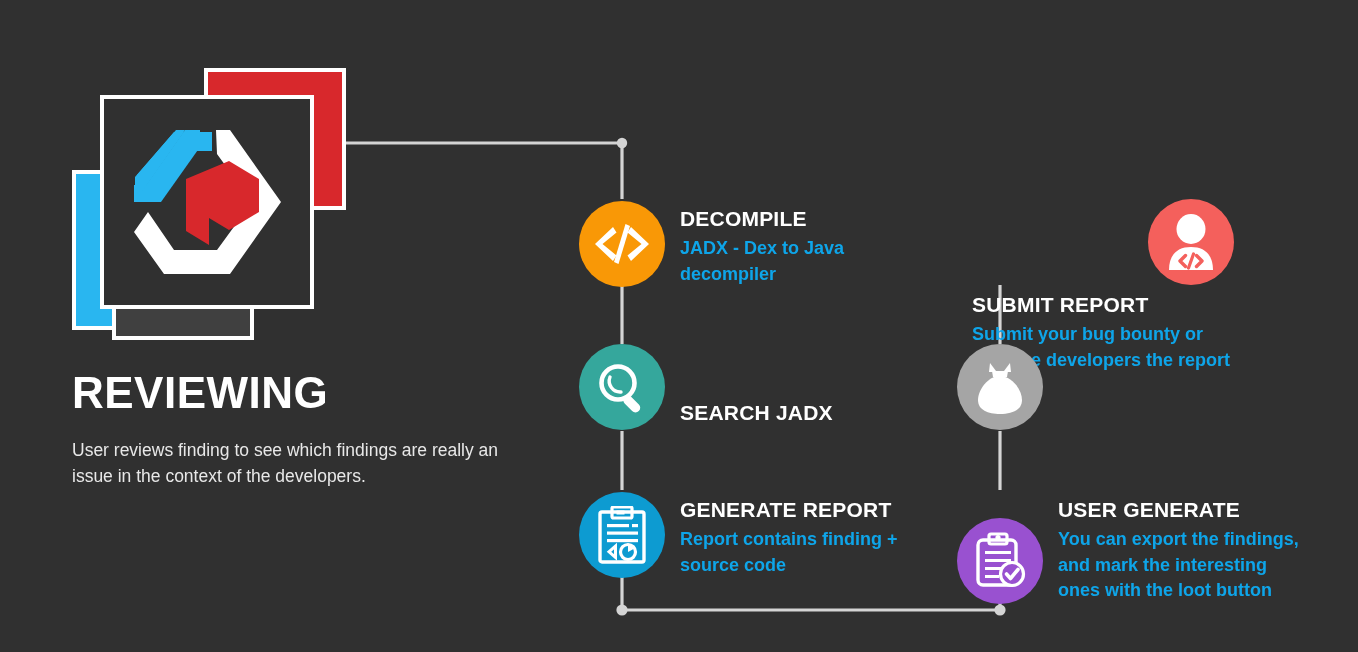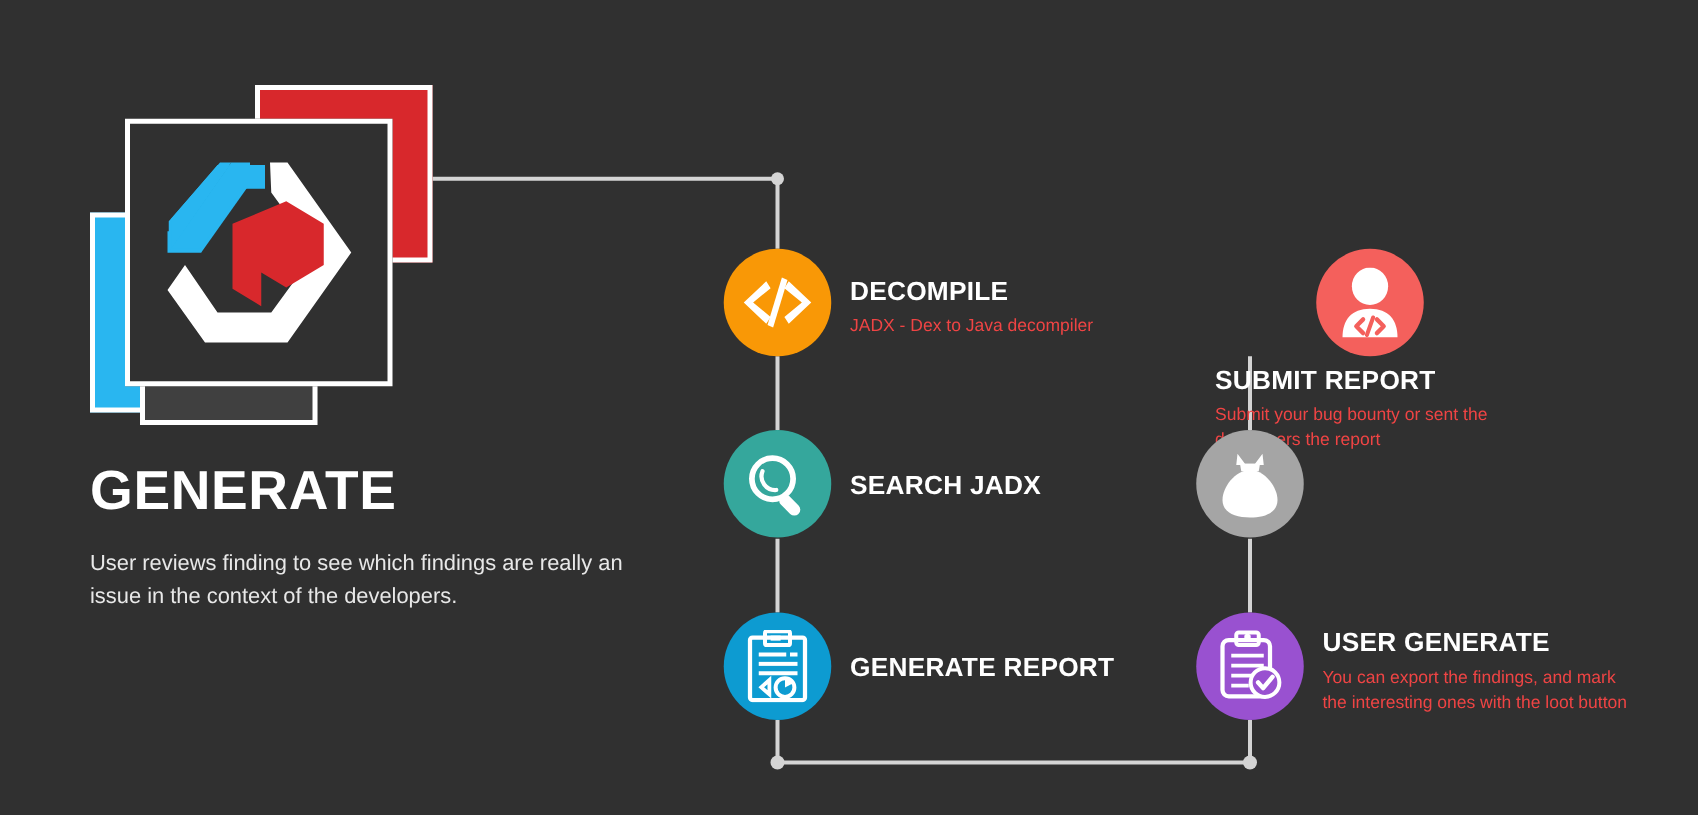--- a/index.html
+++ b/index.html
@@ -92,21 +92,21 @@
     top: 0;
     width: 1358px;
     height: 652px;
     pointer-events: none;
   }
 
   
   .step {
     position: absolute;
     display: flex;
-    align-items: center;
+    align-items: flex-end;
   }
   .step-icon {
     position: relative;
     flex: 0 0 auto;
     width: 86px;
     height: 86px;
     border-radius: 50%;
     display: flex;
     align-items: center;
     justify-content: center;
@@ -118,25 +118,26 @@
   }
   .step-title {
     font-size: 21px;
     font-weight: bold;
     color: #ffffff;
     letter-spacing: 0.2px;
     margin: 0 0 5px 0;
     white-space: nowrap;
   }
   .step-desc {
-    font-size: 14px;
+    font-size: 18px;
     line-height: 1.42;
-    color: #ef4444;
+    color: #0ea5e9;
     margin: 0;
     max-width: 250px;
+    font-weight: bold;
   }
 
   
   #step-decompile       { left: 579px; top: 199px; }
   #step-search-code     { left: 579px; top: 344px; }
   #step-generate-report { left: 579px; top: 490px; }
   
   #step-submit-report   { left: 957px; top: 199px; flex-direction: column; }
   #step-final-report    { left: 957px; top: 344px; }
   #step-user-reviewing  { left: 957px; top: 490px; }
@@ -187,21 +188,21 @@
         <path d="M96 31 L81 31 L31 102 L31 78 L72 31 Z" fill="#29B6F0"></path>
 
         <path d="M108 33 L80 33 L33 100 L33 76 L70 33 Z" fill="#29B6F0"></path>
         <path d="M80 33 L108 33 L108 52 L90 52 L56 100 L33 100 Z" fill="#29B6F0"></path>
 
         <path d="M125 62 L155 80 L155 113 L125 131 L105 119 L105 146 L82 132 L82 80 Z" fill="#D8282C"></path>
       </svg>
     </div>
   </div>
 
-  <h1 id="pipeline-title">GENERATE</h1>
+  <h1 id="pipeline-title">REVIEWING</h1>
   <p id="pipeline-desc">User reviews finding to see which findings are really an issue in the context of the developers.</p>
 
   <div class="step" id="step-decompile">
     <div class="step-icon" style="background:#F99806">
       <svg width="56" height="44" viewBox="0 0 56 44">
         <path d="M19 5 L22.5 10.5 L8.5 22 L22.5 33.5 L19 39 L1 22 Z" fill="#fff"></path>
         <path d="M37 5 L33.5 10.5 L47.5 22 L33.5 33.5 L37 39 L55 22 Z" fill="#fff"></path>
         <path d="M31.5 2 L36 4 L24.5 42 L20 40 Z" fill="#fff"></path>
       </svg>
     </div>
@@ -234,20 +235,21 @@
         <rect x="35" y="18" width="6" height="3.2" fill="#fff"></rect>
         <rect x="10" y="25.5" width="31" height="3.2" fill="#fff"></rect>
         <rect x="10" y="33" width="31" height="3.2" fill="#fff"></rect>
         <circle cx="31" cy="46" r="7.5" fill="none" stroke="#fff" stroke-width="3.2"></circle>
         <path d="M31 46 L31 38.5 A7.5 7.5 0 0 1 37.5 42.5 Z" fill="#fff"></path>
         <path d="M18.5 40 L18.5 51.5 L12 45.8 Z" fill="none" stroke="#fff" stroke-width="3"></path>
       </svg>
     </div>
     <div class="step-text">
       <p class="step-title">GENERATE REPORT</p>
+      <p class="step-desc">Report contains finding + source code</p>
     </div>
   </div>
 
   <div class="step" id="step-submit-report">
     <div class="step-icon" style="background:#F4605C">
       <svg width="58" height="56" viewBox="0 0 58 56">
         <ellipse cx="29" cy="15" rx="14.5" ry="15" fill="#fff"></ellipse>
         <path d="M29 33 C44 33 51 42 51 56 L7 56 C7 42 14 33 29 33 Z" fill="#fff"></path>
         <path d="M23.5 41.5 L18 47 L23.5 52.5" fill="none" stroke="#F4605C" stroke-width="3.4" stroke-linecap="round" stroke-linejoin="round"></path>
         <path d="M34.5 41.5 L40 47 L34.5 52.5" fill="none" stroke="#F4605C" stroke-width="3.4" stroke-linecap="round" stroke-linejoin="round"></path>

